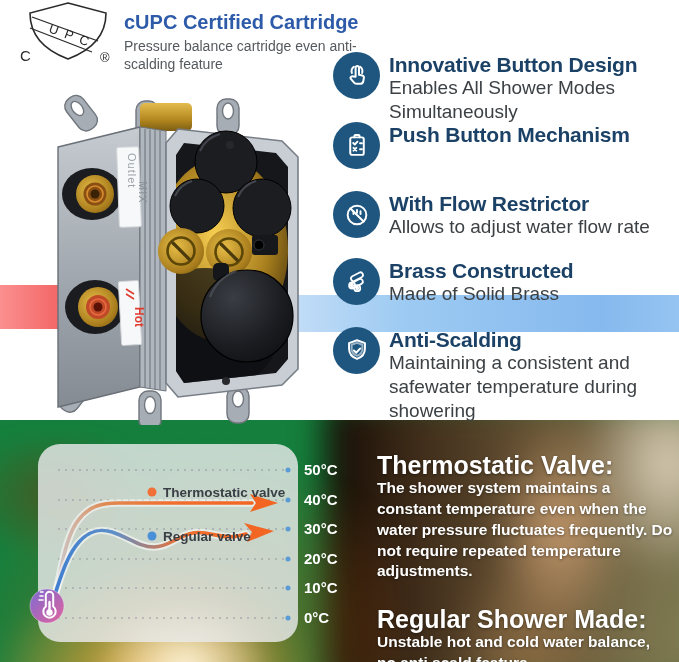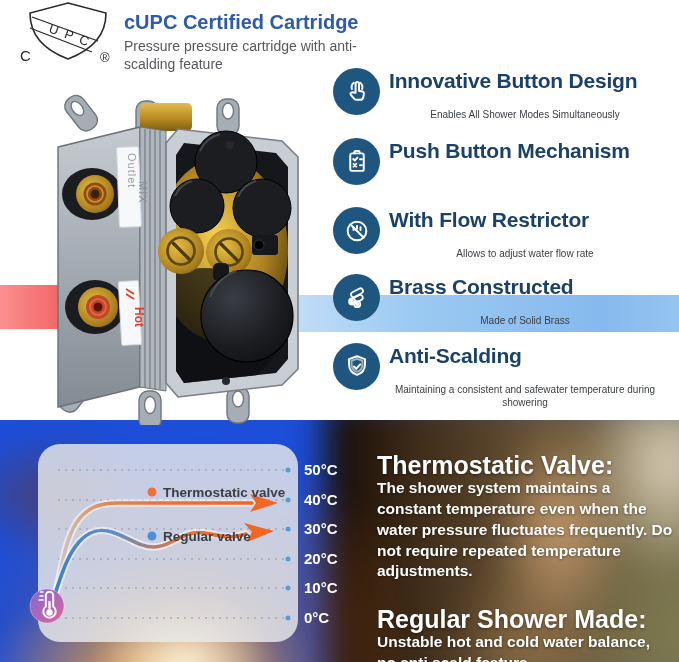--- a/index.html
+++ b/index.html
@@ -14,33 +14,33 @@
   .cert-text{margin-left:6px;padding-top:11px;}
   .cert-title{font-size:20px;font-weight:700;color:#2d5ba9;line-height:1.1;}
   .cert-sub{font-size:14px;color:#55595d;line-height:1.3;width:245px;margin-top:4px;}
   
   .blue-band{
     position:absolute;left:292px;top:295px;width:387px;height:37px;z-index:1;
     background:linear-gradient(90deg,#c3ddf7 0%,#9ccaf2 30%,#86b9ee 80%,#95c4f1 100%);
   }
   .product-svg{position:absolute;left:0;top:85px;width:340px;height:340px;z-index:2;}
   
-  .features{position:absolute;left:333px;top:16px;width:346px;height:423px;z-index:3;}
+  .features{position:absolute;left:333px;top:0;width:346px;height:423px;z-index:3;}
   .feature{position:absolute;left:0;display:flex;align-items:flex-start;}
   .f1{top:52px;} .f2{top:122px;} .f3{top:191px;} .f4{top:258px;} .f5{top:327px;}
   .f-icon{
     width:47px;height:47px;border-radius:50%;background:#1e567f;flex:0 0 auto;
     display:flex;align-items:center;justify-content:center;
   }
   .f-icon svg{width:28px;height:28px;}
   .f-body{margin-left:9px;padding-top:1px;}
   .f-title{font-size:21px;font-weight:700;color:#1b4266;letter-spacing:-0.2px;line-height:1.1;}
-  .f-desc{font-size:10px;color:#3c4145;margin-top:17px;line-height:1.25;width:272px;text-align:center;}
+  .f-desc{font-size:19px;color:#3c4145;margin-top:0;line-height:1.25;width:272px;}
   
-  .bottom{position:absolute;left:0;top:420px;width:679px;height:242px;background:#1d4ed8;overflow:hidden;}
+  .bottom{position:absolute;left:0;top:420px;width:679px;height:242px;background:#15803d;overflow:hidden;}
   .bg-right{
     position:absolute;left:325px;top:-20px;width:390px;height:290px;filter:blur(16px);
     background:
       radial-gradient(95px 150px at 60% 45%, #c59a6e 0%, rgba(197,154,110,0) 70%),
       radial-gradient(130px 160px at 88% 22%, #ddd2ba 0%, rgba(221,210,186,0) 70%),
       radial-gradient(150px 210px at 92% 80%, #7f7b52 0%, rgba(127,123,82,0) 75%),
       radial-gradient(110px 160px at 52% 88%, #8a6b43 0%, rgba(138,107,67,0) 70%),
       linear-gradient(90deg, rgba(18,9,3,1) 0%, rgba(61,42,24,1) 22%, #6e5a3a 60%, #6f6847 100%);
   }
   .bg-left-glow{
@@ -67,21 +67,21 @@
     <svg class="cert-logo" viewBox="0 0 100 64">
       <path d="M50 3 L88 13 C88 36 74 50 50 59 C26 50 12 36 12 13 Z" fill="none" stroke="#2a2a2a" stroke-width="1.6"></path>
       <path d="M14 17 L80 41" stroke="#2a2a2a" stroke-width="1.3" fill="none"></path>
       <path d="M12 28 L74 52" stroke="#2a2a2a" stroke-width="1.3" fill="none"></path>
       <text transform="translate(30 32) rotate(20)" font-size="13" letter-spacing="7" fill="#2a2a2a">UPC</text>
       <text x="2" y="61" font-size="15" fill="#2a2a2a">C</text>
       <text x="82" y="62" font-size="13" fill="#2a2a2a">®</text>
     </svg>
     <div class="cert-text">
       <div class="cert-title">cUPC Certified Cartridge</div>
-      <div class="cert-sub">Pressure pressure cartridge with anti-scalding feature</div>
+      <div class="cert-sub">Pressure balance cartridge even anti-scalding feature</div>
     </div>
   </div>
 
   <div class="blue-band"></div>
 
   <svg class="product-svg" viewBox="0 0 340 340">
     <defs>
       <linearGradient id="redBand" x1="0" y1="0" x2="1" y2="0">
         <stop offset="0" stop-color="#fb8f8f"></stop>
           <stop offset="1" stop-color="#f15c5c"></stop>

